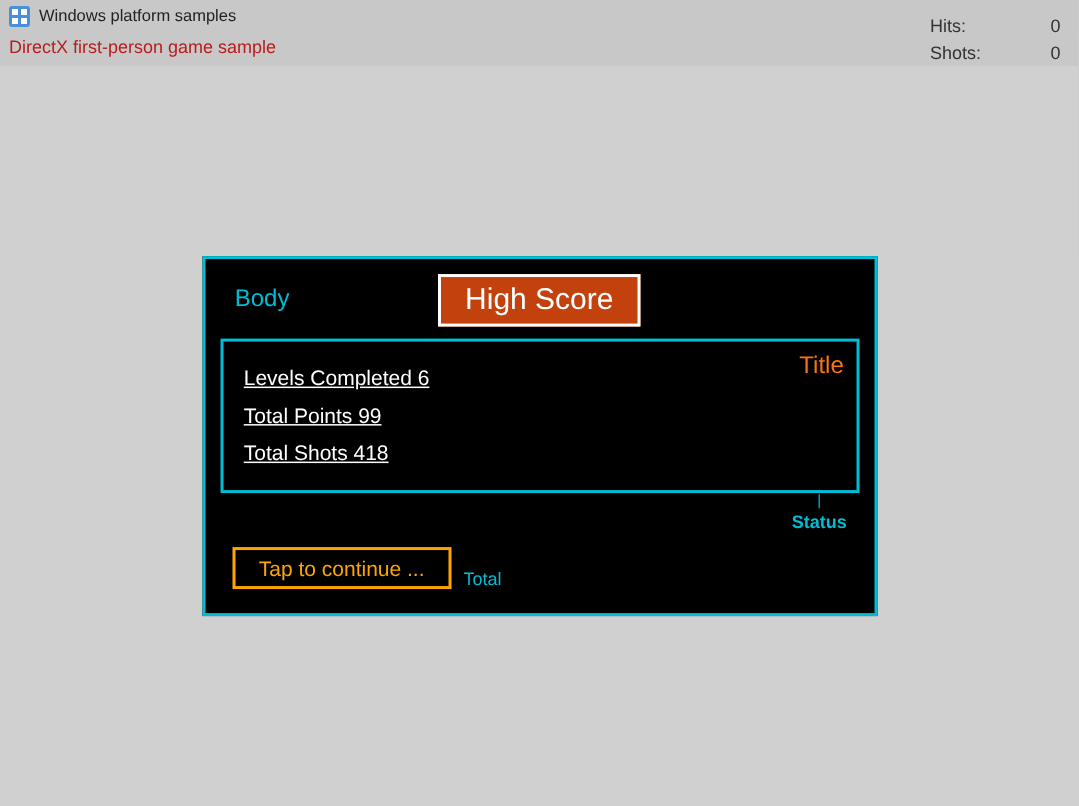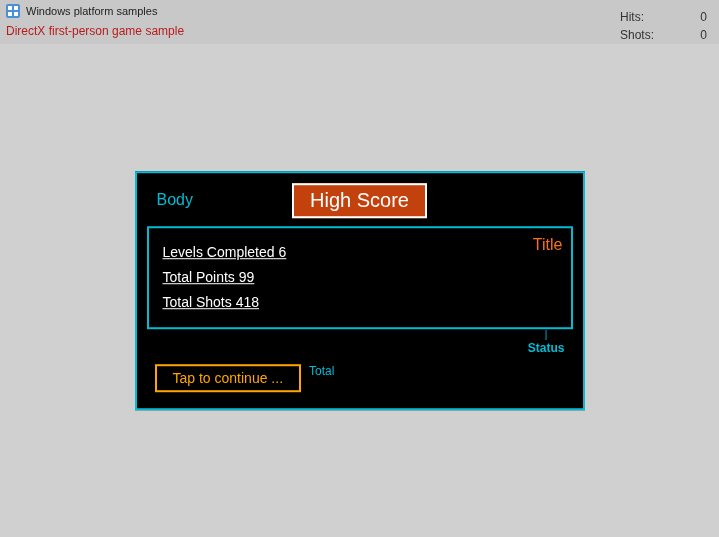--- a/index.html
+++ b/index.html
@@ -170,21 +170,21 @@
       left: 50%;
       top: -4px;
       transform: translateX(-50%);
       color: #00bcd4;
       font-size: 10px;
     }
 
     
     .dialog-action-row {
       display: flex;
-      align-items: flex-start;
+      align-items: flex-end;
       padding: 6px 8px 6px 8px;
       gap: 8px;
     }
 
     .action-button {
       border: 2px solid #ffa500;
       background: #000;
       color: #ffa500;
       font-size: 14px;
       padding: 4px 16px;

